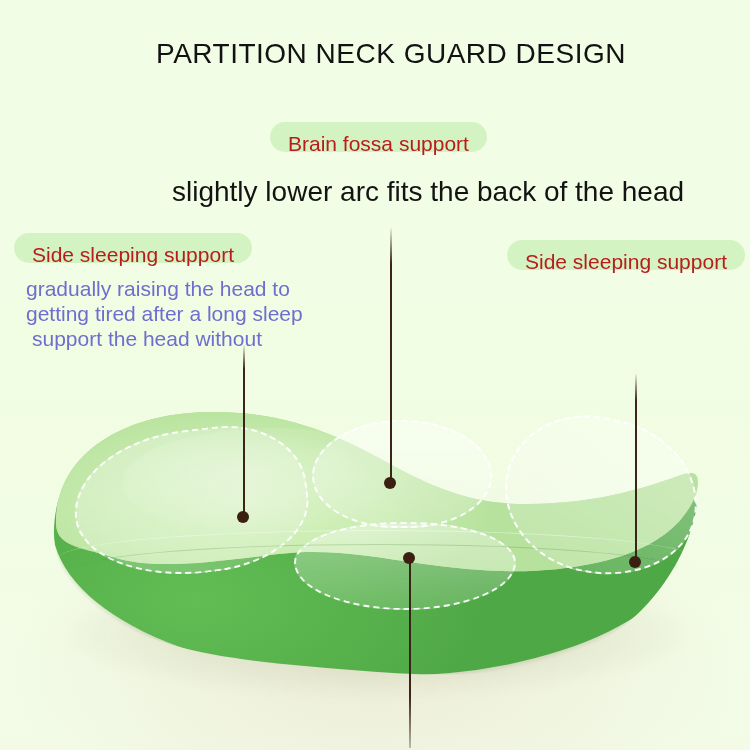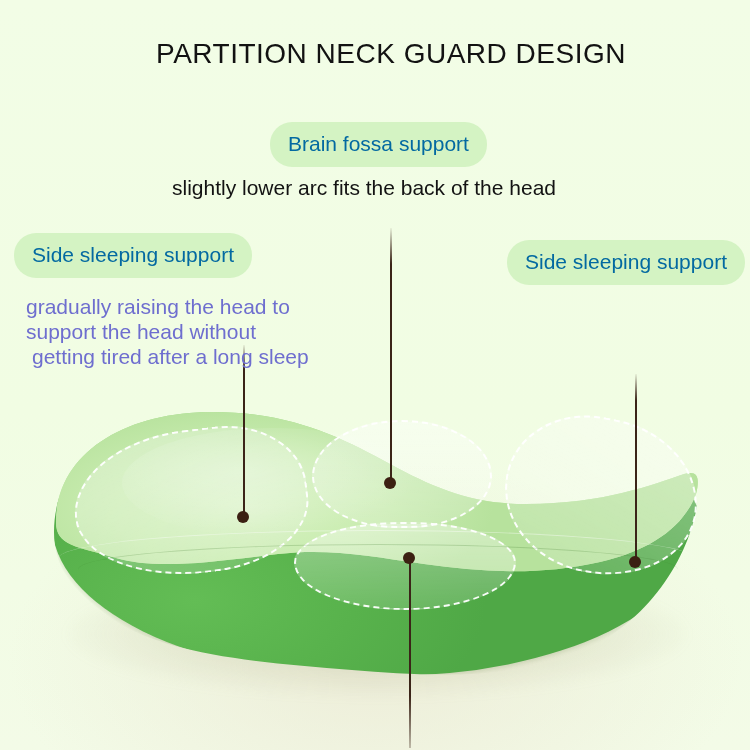--- a/index.html
+++ b/index.html
@@ -37,45 +37,45 @@
     letter-spacing: 0.5px;
     color: #121212;
     white-space: nowrap;
   }
 
   
   .pill {
     position: absolute;
     background: #d4f3c3;
     border-radius: 22px;
-    color: #0369a1;
+    color: #b91c1c;
     font-size: 21px;
     line-height: 44px;
-    height: 45px;
+    height: 30px;
     padding: 0 18px;
     white-space: nowrap;
   }
   .pill-brain  { left: 270px; top: 122px; }
   .pill-left   { left: 14px;  top: 233px; }
   .pill-right  { left: 507px; top: 240px; }
 
   
   .caption {
     position: absolute;
     color: #131313;
-    font-size: 21px;
+    font-size: 28px;
     white-space: nowrap;
   }
   .cap-brain { left: 172px; top: 176px; }
   .cap-neck  { left: 418px; top: 714px; font-size: 20px; }
 
   .blue-block {
     position: absolute;
     left: 26px;
-    top: 294px;
+    top: 276px;
     color: #6e6ecf;
     font-size: 21px;
     line-height: 25px;
     white-space: nowrap;
   }
   .blue-block div:nth-child(3) { padding-left: 6px; }
 
   
   .leader {
     position: absolute;
@@ -264,18 +264,18 @@
   <div class="pill pill-brain">Brain fossa support</div>
 
   <div class="caption cap-brain">slightly lower arc fits the back of the head</div>
 
   <div class="pill pill-left">Side sleeping support</div>
 
   <div class="pill pill-right">Side sleeping support</div>
 
   <div class="blue-block">
     <div>gradually raising the head to</div>
+    <div>getting tired after a long sleep</div>
     <div>support the head without</div>
-    <div>getting tired after a long sleep</div>
   </div>
 
 
 </div>
 
 </body></html>

